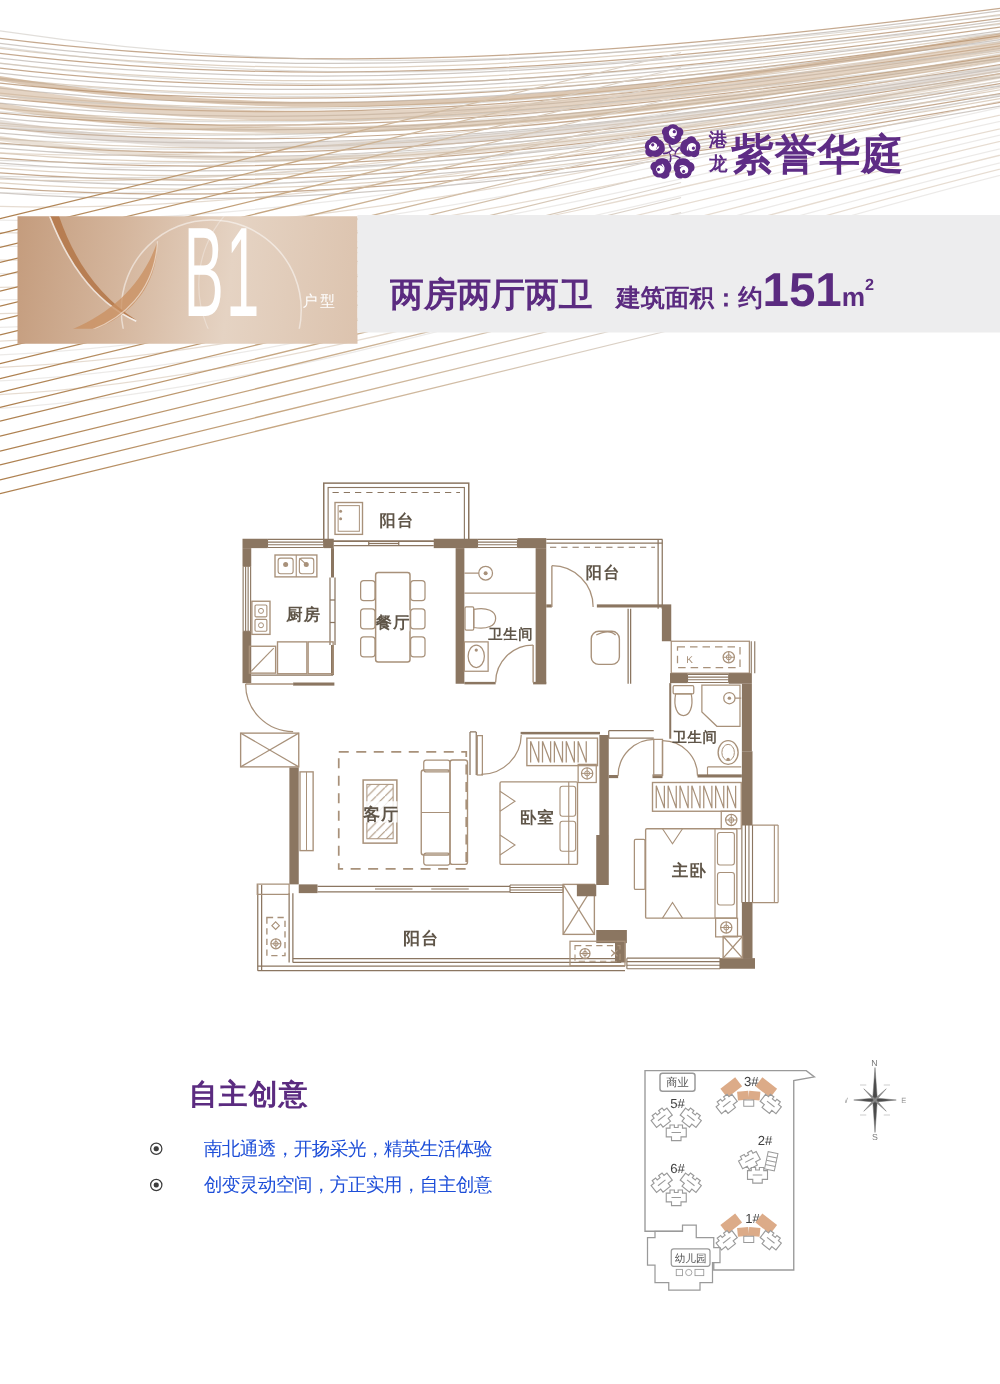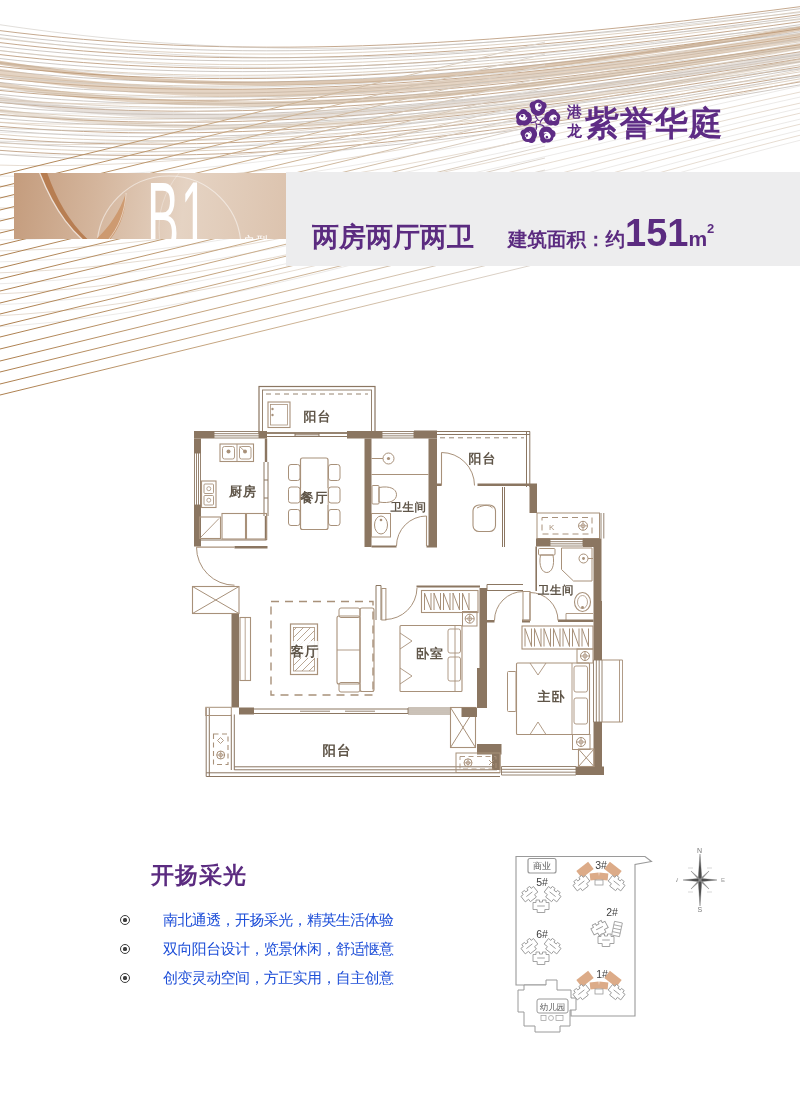--- a/index.html
+++ b/index.html
@@ -111,40 +111,40 @@
 <line x1="0" y1="337" x2="545" y2="204" stroke="url(#stripgrad)"></line>
 <line x1="0" y1="349" x2="545" y2="216" stroke="url(#stripgrad)"></line>
 <line x1="0" y1="361" x2="545" y2="228" stroke="url(#stripgrad)"></line>
 <line x1="0" y1="372" x2="545" y2="239" stroke="url(#stripgrad)"></line>
 <line x1="0" y1="384" x2="545" y2="251" stroke="url(#stripgrad)"></line>
 <line x1="0" y1="395" x2="545" y2="262" stroke="url(#stripgrad)"></line>
 </g>
 </g>
 </svg>
 
-<div class="abs" style="left:14px;top:173px;width:272px;height:66px;background:linear-gradient(97deg,#c49c7d 0%,#d4b59c 30%,#e5d3c3 62%,#dcc3ae 100%);overflow:hidden">
+<div class="abs" style="left:14px;top:173px;width:272px;height:102px;background:linear-gradient(97deg,#c49c7d 0%,#d4b59c 30%,#e5d3c3 62%,#dcc3ae 100%);overflow:hidden">
 
 <svg width="272" height="90" viewBox="0 0 272 90" style="position:absolute;left:0;top:0">
 <circle cx="155" cy="75" r="72" fill="none" stroke="#fff" stroke-opacity="0.5" stroke-width="1.2"></circle>
 <circle cx="230" cy="55" r="85" fill="none" stroke="#fff" stroke-opacity="0.3" stroke-width="1"></circle>
 <path d="M30,-10 C42,30 62,62 95,83 C60,70 38,35 22,-10 Z" fill="#b5794b" opacity="0.9"></path>
 <path d="M22,-10 C38,35 60,68 95,84" fill="none" stroke="#fff" stroke-opacity="0.75" stroke-width="1.3"></path>
 <path d="M40,92 C75,78 100,55 112,20 C112,60 85,86 48,95 Z" fill="#c98f5f" opacity="0.75"></path>
 <path d="M112,20 C110,58 86,84 50,94" fill="none" stroke="#fff" stroke-opacity="0.5" stroke-width="1"></path>
 </svg>
 
 <div style="position:absolute;left:133px;top:-13px;color:#fff;font-size:102px;transform:scaleX(0.47);transform-origin:0 0;letter-spacing:4px">B1</div>
 
 <div style="position:absolute;left:228px;top:60px;color:#fff;font-size:12px;letter-spacing:2px">户型</div>
 </div>
 
 <div class="abs" style="left:286px;top:172px;width:514px;height:94px;background:#ededee"></div>
 
 <div class="abs" style="left:312px;top:212px;color:#5b2b80;white-space:nowrap">
-<span style="font-size:27px;font-weight:bold;letter-spacing:0px">两房两厅两卫</span><span style="font-size:19.5px;font-weight:bold;margin-left:34px;letter-spacing:0px">建筑面积：约</span><span style="font-size:38px;font-weight:bold">151</span><span style="font-size:21px;font-weight:bold">m</span><span style="font-size:13px;font-weight:bold;vertical-align:13px">2</span>
+<span style="font-size:27px;font-weight:bold;letter-spacing:0px">两房两厅两卫</span><span style="font-size:19.5px;font-weight:bold;margin-left:19px;letter-spacing:0px">建筑面积：约</span><span style="font-size:38px;font-weight:bold">151</span><span style="font-size:21px;font-weight:bold">m</span><span style="font-size:13px;font-weight:bold;vertical-align:13px">2</span>
 </div>
 
 <svg class="abs" style="left:505px;top:90px" width="230" height="70" viewBox="505 90 230 70">
 
 <g fill="#5e2c85">
 <g transform="translate(538,122.5) scale(1.18) rotate(0)">
         <path d="M0,-5.5 C-4.5,-6.5 -6.5,-9 -6.2,-12 A3.6,3.6 0 0 1 -3.2,-18 A4.8,4.8 0 0 1 4.2,-17.6 A3.4,3.4 0 0 1 6.0,-11.5 C6.1,-8.5 4,-6.5 0,-5.5 Z"></path>
         <path d="M-1.6,-6.2 C-1,-3.6 0.6,-1.8 3,-0.9 C0.4,-0.7 -2,-2.7 -2.8,-5.9 Z"></path>
         <circle cx="0.5" cy="-13.8" r="2.5" fill="#fff"></circle>
         <circle cx="1.2" cy="-14.5" r="1.1" fill="#5e2c85"></circle>
@@ -664,25 +664,24 @@
       <circle cx="581" cy="742" r="4.5" fill="none" stroke="#a8917a" stroke-width="1"></circle>
       <line x1="576.5" y1="742" x2="585.5" y2="742" stroke="#a8917a" stroke-width="0.8"></line>
       <line x1="581" y1="737.5" x2="581" y2="746.5" stroke="#a8917a" stroke-width="0.8"></line>
       <circle cx="581" cy="742" r="2.0" fill="none" stroke="#a8917a" stroke-width="0.8"></circle>
     </g>
 
 <rect x="537" y="688" width="30" height="16" fill="#fff" fill-opacity="0.8"></rect>
 <text x="551.5" y="701" font-size="13" fill="#5f5548" font-weight="bold" letter-spacing="1" text-anchor="middle">主卧</text>
 </svg>
 
-<div class="abs" style="left:151px;top:860px;font-size:23px;font-weight:bold;color:#5b2b80;letter-spacing:1px">开扬采光</div>
+<div class="abs" style="left:151px;top:860px;font-size:23px;font-weight:bold;color:#5b2b80;letter-spacing:1px">自主创意</div>
 
 <div class="abs" style="left:120px;top:905px;font-size:15px;color:#1d4ed8;letter-spacing:-0.6px">
 <div style="height:29px;line-height:29px"><span class="bi"></span>南北通透，开扬采光，精英生活体验</div>
-<div style="height:29px;line-height:29px"><span class="bi"></span>双向阳台设计，览景休闲，舒适惬意</div>
 <div style="height:29px;line-height:29px"><span class="bi"></span>创变灵动空间，方正实用，自主创意</div>
 </div>
 <style>
 .bi{display:inline-block;width:8px;height:8px;border:1.6px solid #3c3c3c;border-radius:50%;margin-right:33px;position:relative;top:0px;}
 .bi::after{content:"";position:absolute;left:2.4px;top:2.4px;width:3.2px;height:3.2px;border-radius:50%;background:#3c3c3c;}
 </style>
 
 <svg class="abs" style="left:505px;top:848px" width="160" height="192" viewBox="505 848 160 192">
 
 <path d="M516,856.5 L645,856.5 L651.5,861.5 L635,864.5 L635,1016 L571,1016 L571,998 L553,998 L553,985 L516,985 Z" fill="none" stroke="#9a9a9a" stroke-width="1.1"></path>

